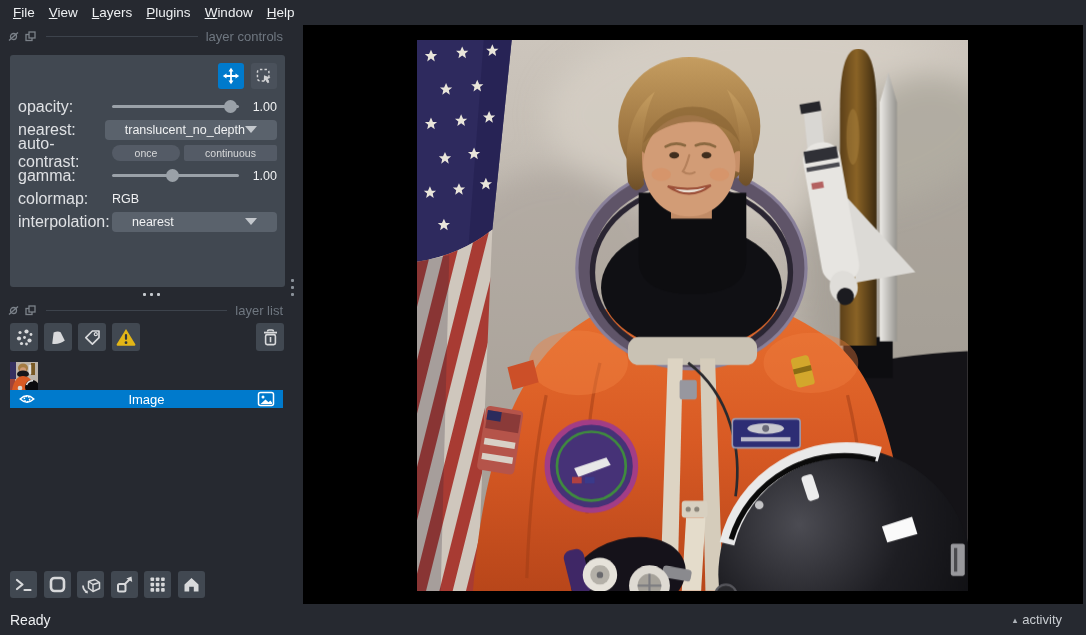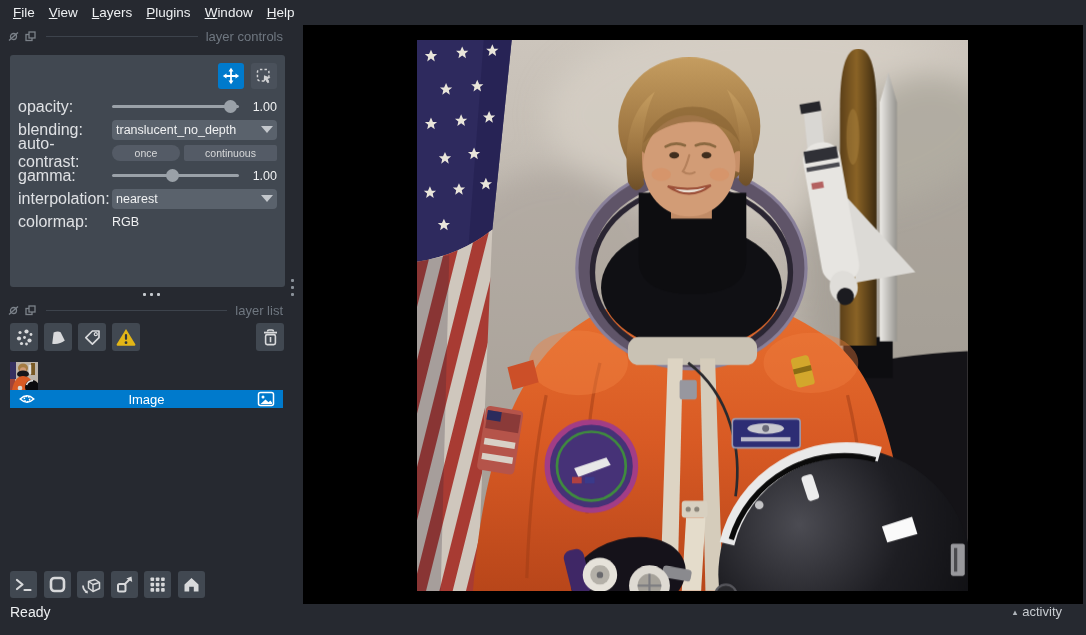--- a/index.html
+++ b/index.html
@@ -34,21 +34,21 @@
 
   .slider { position:relative; height:13px; flex:1; }
   .slider .track { position:absolute; left:0; right:0; top:5px; height:3px; border-radius:2px; background:#9aa1a8; }
   .slider .track.range { background:#3f6c96; }
   .slider .range-fill { position:absolute; top:5px; height:3px; background:#6e9cc8; }
   .slider .handle { position:absolute; top:0; width:13px; height:13px; border-radius:50%;
     background:#9aa1a8; }
   .slider-value { width:34px; text-align:right; font-size:12.5px; color:#f0f1f2; margin-left:4px; }
 
   .dropdown { flex:1; height:20px; background:#5a626c; border-radius:4px; display:flex;
-    align-items:center; padding:0 4px; font-size:12.5px; color:#f0f1f2; }
+    align-items:center; padding:0 20px; font-size:12.5px; color:#f0f1f2; }
   .dropdown .dd-arrow { margin-left:auto; width:0; height:0; border-left:6px solid transparent;
     border-right:6px solid transparent; border-top:7px solid #c3c7cc; }
 
   .ac-btn { height:16px; border-radius:2px; background:#545b66; color:#d8d9da;
     font-size:10.5px; display:flex; align-items:center; justify-content:center; }
   .ac-once { width:68px; margin-right:4px;border-radius:8px; }
   .ac-cont { flex:1; }
 
   .static-val { font-size:12.5px; color:#f0f1f2; }
 
@@ -71,21 +71,21 @@
   .viewer-btns { position:absolute; left:10px; bottom:6px; display:flex; gap:6.5px; }
   .vbtn { width:27px; height:27px; border-radius:3px; background:#414851;
     display:flex; align-items:center; justify-content:center; }
 
   
   .canvas { position:absolute; left:303px; top:25px; right:3px; bottom:31px; background:#000; }
   .photo { position:absolute; left:114px; top:15px; width:551px; height:551px; }
 
   
   .statusbar { position:absolute; left:0; right:0; bottom:0; height:31px; background:#262930;
-    display:flex; align-items:flex-start; justify-content:space-between; padding:0 24px 0 10px; }
+    display:flex; align-items:center; justify-content:space-between; padding:0 24px 0 10px; }
   .status-ready { font-size:14px; color:#eef0f2; }
   .activity { font-size:13px; color:#c8ccd0; display:flex; align-items:center; gap:5px; }
   .activity .arrow { font-size:9px; color:#aeb3b9; }
 
   svg { display:block; }
 </style>
 </head>
 <body>
 
 <div id="app">
@@ -148,21 +148,21 @@
         <span class="ctl">
           <span class="slider" style="max-width:128px;">
             <span class="track"></span>
             <span class="handle" style="left:112px;"></span>
           </span>
           <span class="slider-value">1.00</span>
         </span>
       </div>
 
       <div class="crow">
-        <span class="lbl">blending:</span>
+        <span class="lbl">nearest:</span>
         <span class="ctl">
           <span class="dropdown">
             <span>translucent_no_depth</span>
             <span class="dd-arrow"></span>
           </span>
         </span>
       </div>
 
 
       <div class="crow">
@@ -178,34 +178,34 @@
         <span class="ctl">
           <span class="slider" style="max-width:128px;">
             <span class="track"></span>
             <span class="handle" style="left:54px;"></span>
           </span>
           <span class="slider-value">1.00</span>
         </span>
       </div>
 
       <div class="crow">
+        <span class="lbl">colormap:</span>
+        <span class="ctl">
+            <span class="static-val">RGB</span>
+          </span>
+      </div>
+
+      <div class="crow">
         <span class="lbl">interpolation:</span>
         <span class="ctl">
           <span class="dropdown">
             <span>nearest</span>
             <span class="dd-arrow"></span>
           </span>
         </span>
-      </div>
-
-      <div class="crow">
-        <span class="lbl">colormap:</span>
-        <span class="ctl">
-            <span class="static-val">RGB</span>
-          </span>
       </div>
     </div>
 
     <div class="h-splitter">
         <i></i>
         <i></i>
         <i></i>
       </div>
 
     <div class="dock-title" style="height:18px;">

